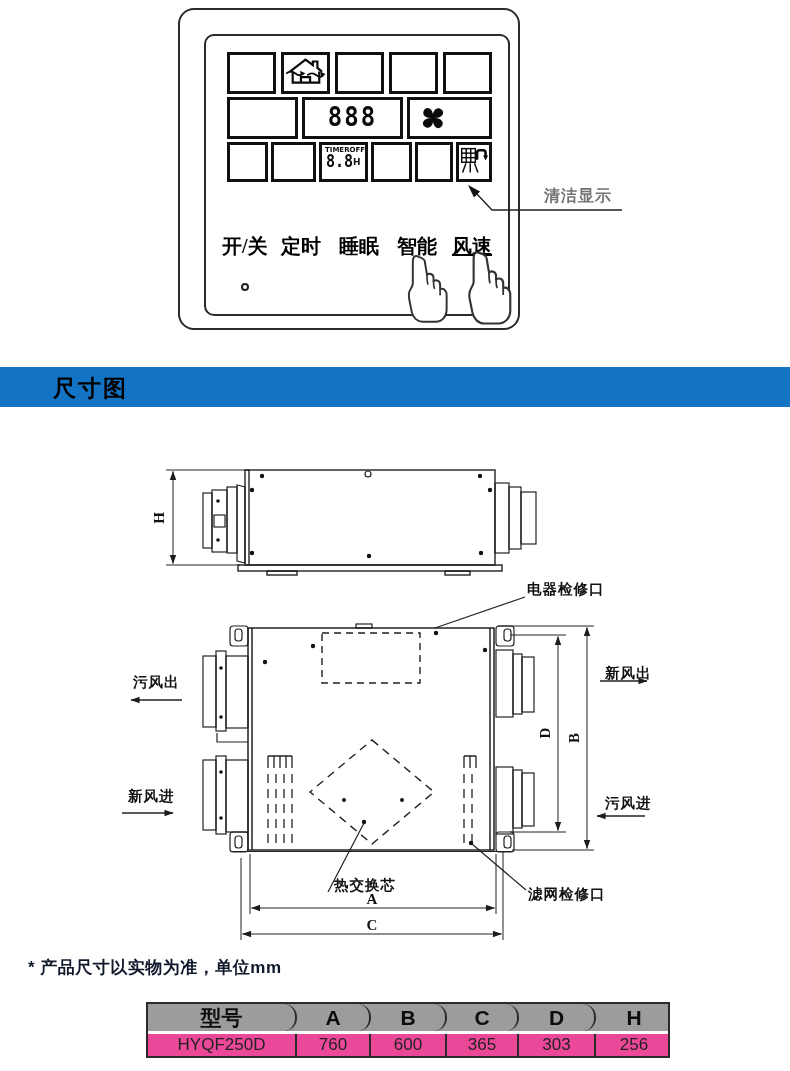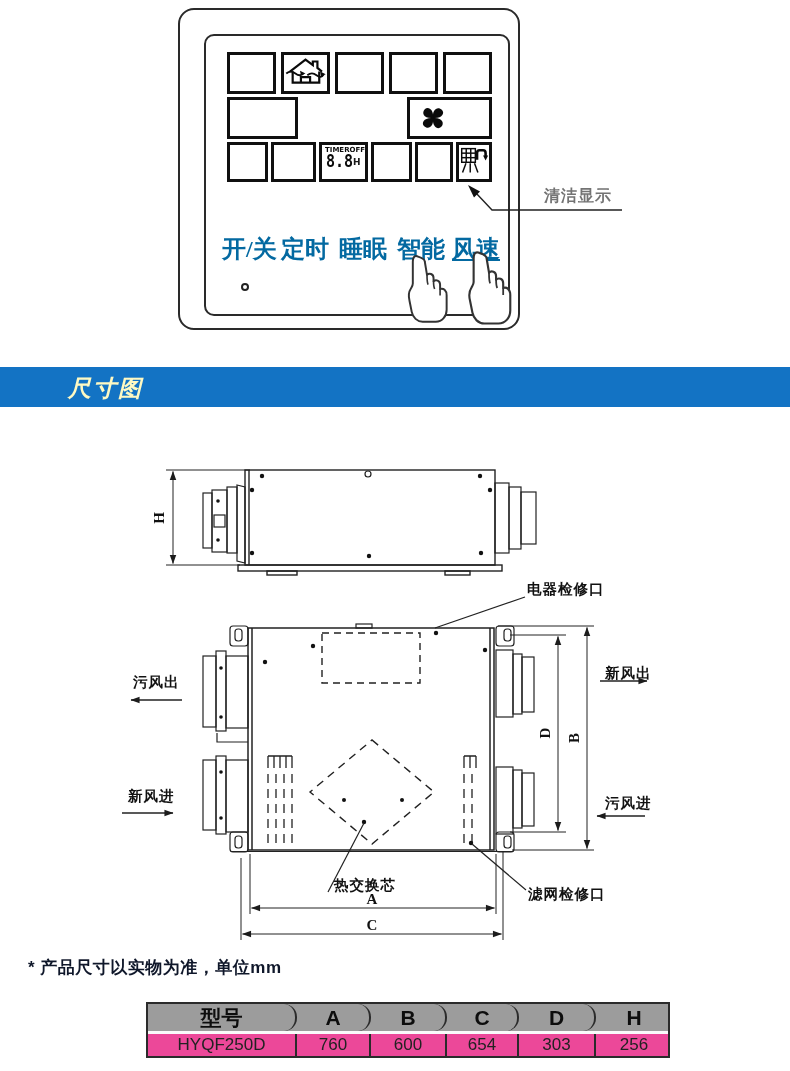--- a/index.html
+++ b/index.html
@@ -8,27 +8,27 @@
   .abs{position:absolute;box-sizing:border-box;}
   
   .panel-outer{left:178px;top:8px;width:342px;height:322px;border:2.5px solid #2a2a2a;border-radius:16px;background:#fff;}
   .panel-inner{left:204px;top:34px;width:306px;height:282px;border:2.5px solid #2a2a2a;border-radius:10px;background:#fff;}
   .lcd-cell{position:absolute;border:3.5px solid #101010;background:#fff;box-sizing:border-box;}
   .seg{font-family:"DejaVu Sans Mono",monospace;font-weight:bold;color:#0a0a0a;transform:scaleY(1.12);}
   .seg-main{font-size:24px;letter-spacing:2px;line-height:35px;text-align:center;}
   .timer-top{display:flex;justify-content:space-between;padding:1px 3px 0 3px;font-size:7px;font-weight:bold;color:#0a0a0a;font-family:"DejaVu Sans",sans-serif;}
   .timer-seg{font-size:15px;line-height:15px;padding-left:4px;}
   .timer-h{font-size:9px;font-weight:bold;font-family:"DejaVu Sans",sans-serif;}
-  .btn-label{position:absolute;top:233px;font-size:24px;font-weight:700;color:#0369a1;
+  .btn-label{position:absolute;top:233px;font-size:20px;font-weight:700;color:#000000;
              font-family:"Liberation Serif",serif;white-space:nowrap;}
   .callout{left:544px;top:186px;font-size:16px;font-weight:600;font-family:"Liberation Serif",serif;color:#737373;letter-spacing:1px;}
   .indicator{left:241px;top:283px;width:8px;height:8px;border:2px solid #222;border-radius:50%;}
   
   .banner{left:0;top:367px;width:790px;height:40px;background:#1373c4;}
-  .banner-title{position:absolute;left:68px;top:6px;font-size:23px;font-weight:700;color:#fef9c3;letter-spacing:2px;font-style:italic;}
+  .banner-title{position:absolute;left:53px;top:6px;font-size:23px;font-weight:700;color:#000000;letter-spacing:2px;}
   
   .note{left:28px;top:956px;font-size:17px;font-weight:700;color:#0f172a;letter-spacing:0.5px;}
   .spec-table{left:146px;top:1002px;width:524px;border:2px solid #2b2b2b;background:#fff;}
   .tr{display:grid;grid-template-columns:149px 74px 76px 72px 77px 76px;}
   .tr-head{background:#9c9c9c;border-bottom:3px solid #fafafa;}
   .tr-data{background:#ec4899;}
   .td{border-right:2px solid #2b2b2b;display:flex;align-items:center;justify-content:center;}
   .td:last-child{border-right:none;}
   .tr-head .td{height:27px;font-size:21px;font-weight:700;color:#0d0d0d;border-radius:13px;}
   .tr-data .td{height:22px;font-size:17px;color:#222;}
@@ -58,20 +58,23 @@
       </g>
       <polygon points="22,19 16,16 17,21" fill="#0a0a0a"></polygon>
       <polygon points="44,20 38,17 39,22" fill="#0a0a0a"></polygon>
     </svg>
   </div>
   <div class="lcd-cell" style="left:335px;top:52px;width:49px;height:42px;"></div>
   <div class="lcd-cell" style="left:389px;top:52px;width:49px;height:42px;"></div>
   <div class="lcd-cell" style="left:443px;top:52px;width:49px;height:42px;"></div>
 
   <div class="lcd-cell" style="left:227px;top:97px;width:71px;height:42px;"></div>
+  <div class="lcd-cell" style="left:302px;top:97px;width:101px;height:42px;">
+    <div class="seg seg-main">888</div>
+  </div>
   <div class="lcd-cell" style="left:407px;top:97px;width:85px;height:42px;">
     <svg width="30" height="30" viewBox="0 0 30 30" style="display:block;margin:3px 0 0 8px;">
       <g fill="#0a0a0a">
         <path id="bl" d="M15,15 C14,6 20,3 24,7 C27,10 24,16 15,15 Z"></path>
         <use href="#bl" transform="rotate(90 15 15)"></use>
         <use href="#bl" transform="rotate(180 15 15)"></use>
         <use href="#bl" transform="rotate(270 15 15)"></use>
       </g>
     </svg>
   </div>
@@ -311,19 +314,19 @@
       <div class="td">A</div>
       <div class="td">B</div>
       <div class="td">C</div>
       <div class="td">D</div>
       <div class="td">H</div>
     </div>
     <div class="tr tr-data">
       <div class="td">HYQF250D</div>
       <div class="td">760</div>
       <div class="td">600</div>
-      <div class="td">654</div>
+      <div class="td">365</div>
       <div class="td">303</div>
       <div class="td">256</div>
     </div>
   </div>
 
 </div>
 
 </body></html>

